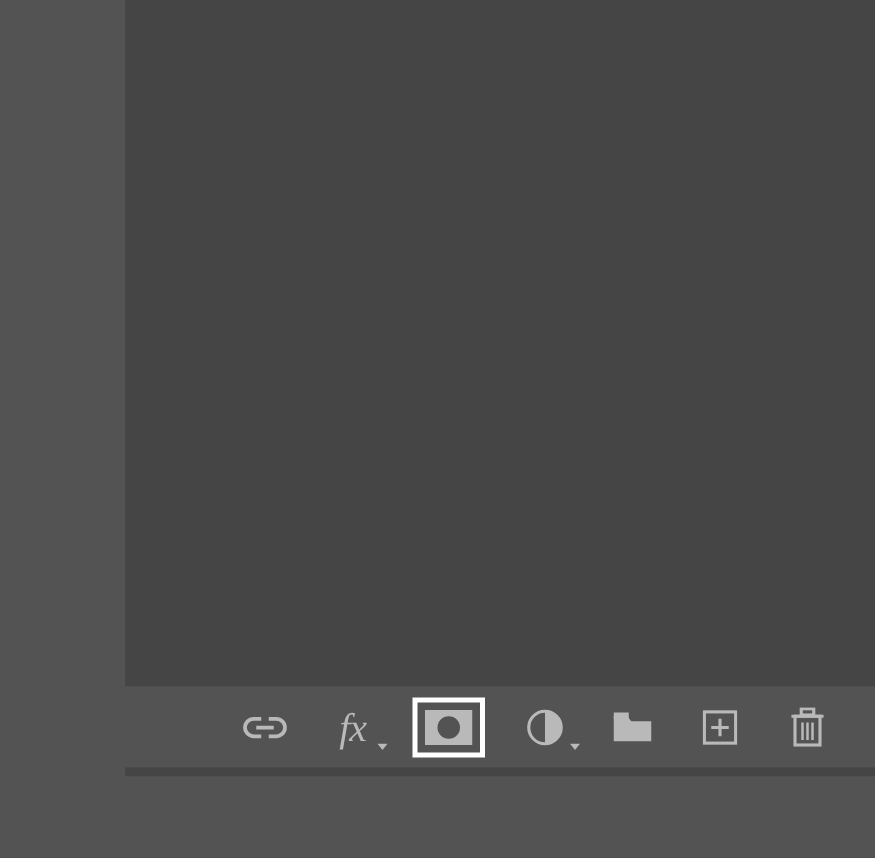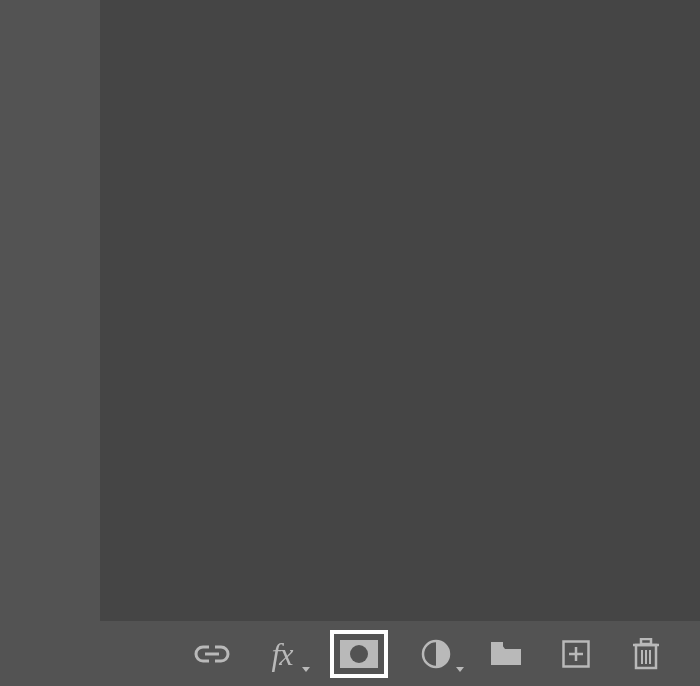--- a/index.html
+++ b/index.html
@@ -6,21 +6,21 @@
     margin: 0;
     padding: 0;
     width: 700px;
     height: 686px;
     overflow: hidden;
     background: #535353;
     font-family: sans-serif;
   }
   .root {
     width: 700px;
-    height: 686px;
+    height: 614px;
     position: relative;
     background: #535353;
   }
   .sidebar {
     position: absolute;
     left: 0;
     top: 0;
     width: 96px;
     height: 686px;
     background: #535353;

